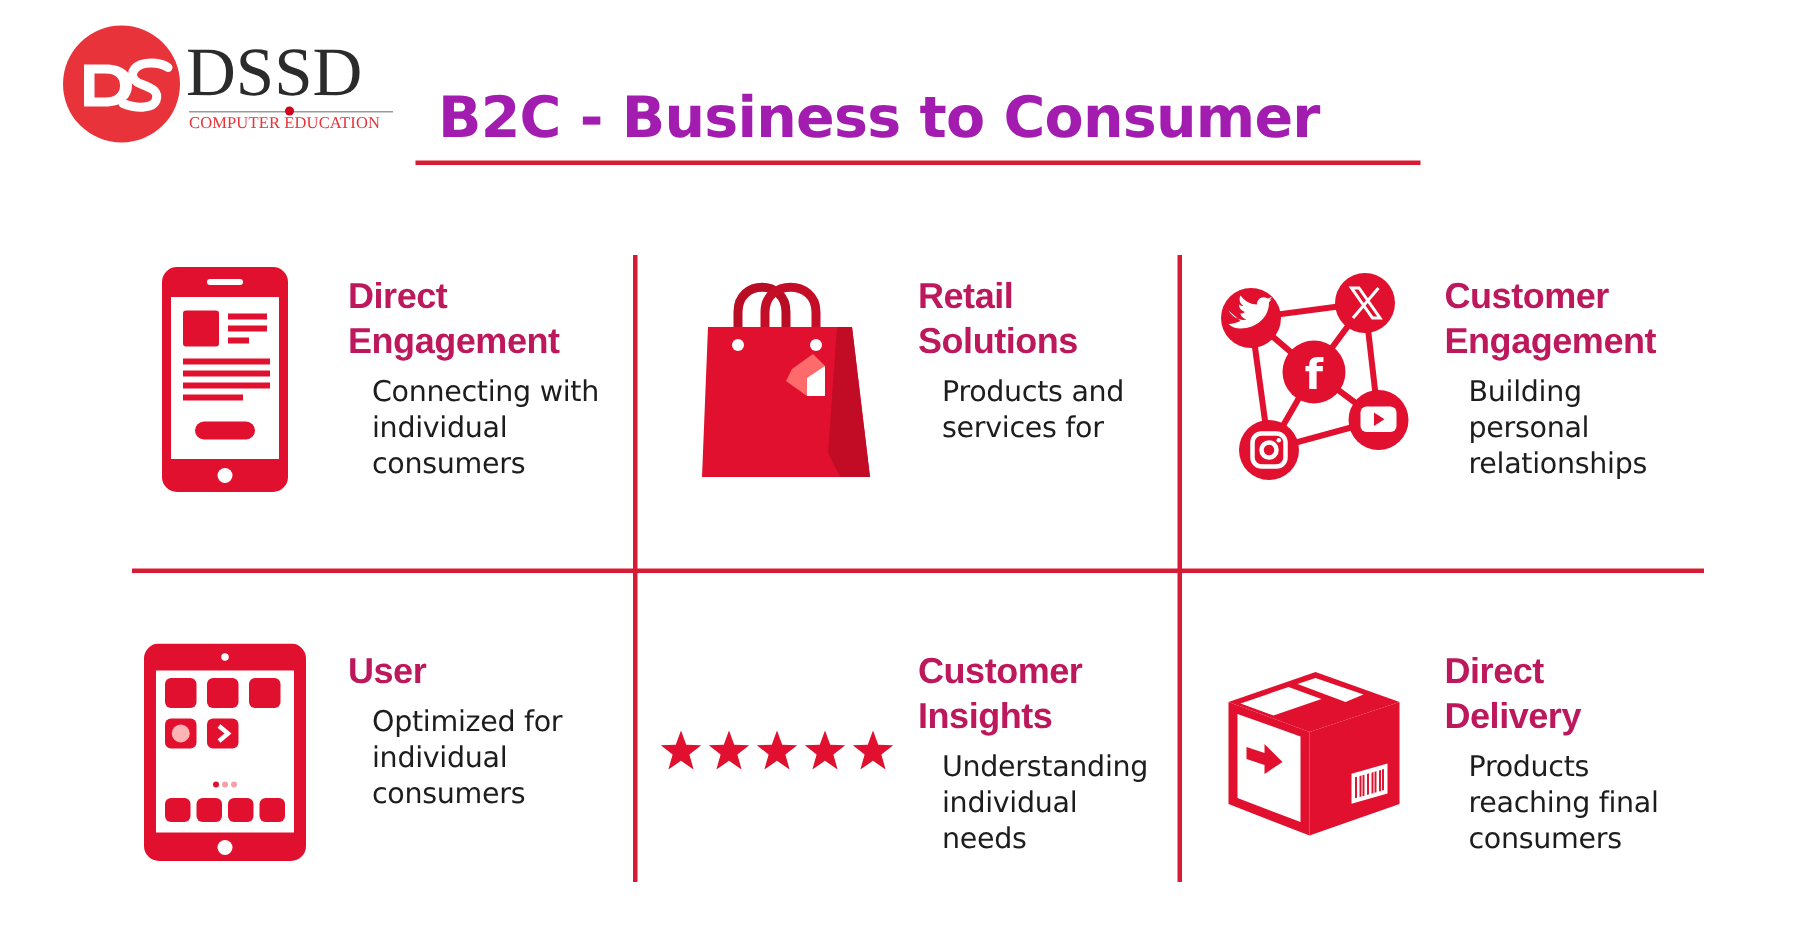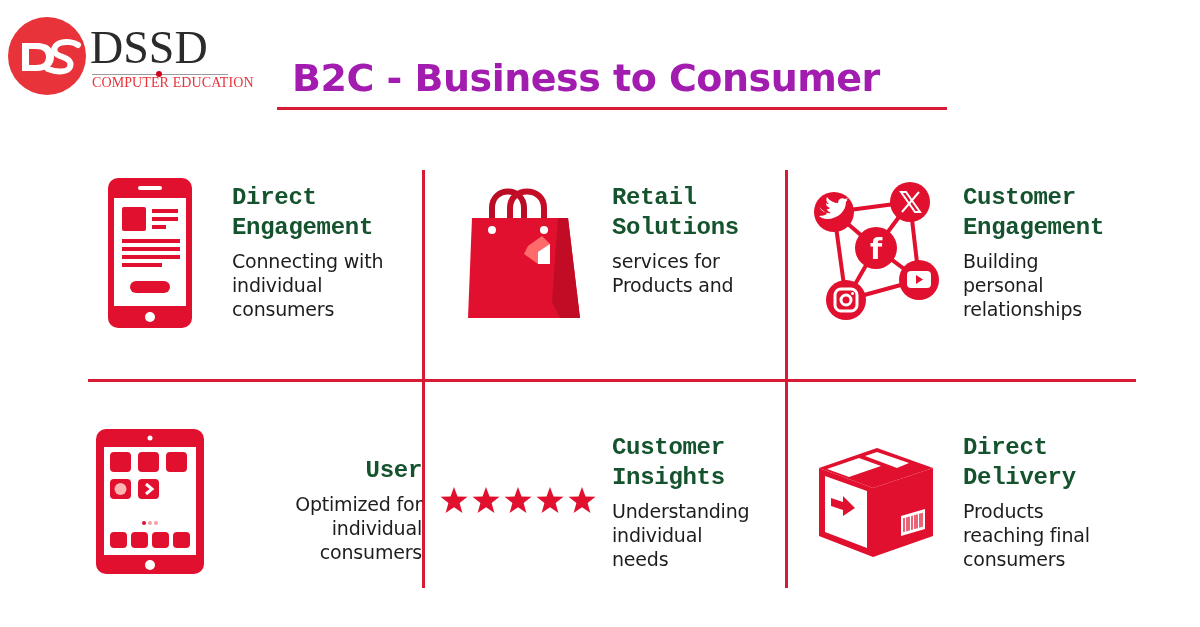--- a/index.html
+++ b/index.html
@@ -1,35 +1,35 @@
 <!DOCTYPE html>
 <html><head>
 <meta charset="utf-8">
 <style>
   * { margin: 0; padding: 0; box-sizing: border-box; }
   html, body { width: 1200px; height: 627px; background: #ffffff; overflow: hidden; }
   body { position: relative; font-family: "Liberation Sans", "DejaVu Sans", sans-serif; color: #111; }
 
-  .logo { position: absolute; left: 8px; top: 17px; width: 230px; height: 78px; }
+  .logo { position: absolute; left: 42px; top: 17px; width: 230px; height: 78px; }
   .logo-circle { position: absolute; left: 0; top: 0; width: 78px; height: 78px; border-radius: 50%; background: #e8333a; }
   .logo-circle svg { position: absolute; left: 0; top: 0; }
   .logo-word { position: absolute; left: 82px; top: 8px; font-family: "Liberation Serif", "DejaVu Serif", serif; font-size: 46px; line-height: 46px; color: #2b2b2b; letter-spacing: 0px; }
   .logo-rule { position: absolute; left: 84px; top: 57px; width: 136px; height: 1px; background: #9a9a9a; }
-  .logo-sub { position: absolute; left: 84px; top: 59px; font-family: "Liberation Serif", "DejaVu Serif", serif; font-size: 14px; line-height: 13px; color: #e8333a; letter-spacing: 0.1px; white-space: nowrap; }
+  .logo-sub { position: absolute; left: 84px; top: 59px; font-family: "Liberation Serif", "DejaVu Serif", serif; font-size: 11px; line-height: 13px; color: #e8333a; letter-spacing: 0.1px; white-space: nowrap; }
   .logo-dot { position: absolute; left: 148px; top: 54px; width: 6px; height: 6px; border-radius: 50%; background: #d0021b; }
 
   .page-title { position: absolute; left: 292px; top: 56px; font-family: "DejaVu Sans", sans-serif; font-weight: bold; font-size: 38px; line-height: 44px; color: #a21caf; letter-spacing: -0.5px; white-space: nowrap; }
   .title-rule { position: absolute; left: 277px; top: 107px; width: 670px; height: 3px; background: #d81b35; }
 
   .grid-h { position: absolute; left: 88px; top: 379px; width: 1048px; height: 3px; background: #d81b35; }
   .grid-v { position: absolute; top: 170px; width: 3px; height: 418px; background: #d81b35; }
 
   .cell-text { position: absolute; width: 190px; }
-  .cell-title { font-family: Liberation Mono, monospace; font-weight: bold; font-size: 24px; line-height: 30px; color: #14532d; letter-spacing: -0.3px; }
-  .cell-body { margin-top: 6px; font-family: "DejaVu Sans", sans-serif; font-size: 19px; line-height: 24px; color: #1d1d1d; letter-spacing: -0.2px; }
+  .cell-title { font-family: Liberation Sans, sans-serif; font-weight: bold; font-size: 24px; line-height: 30px; color: #be185d; letter-spacing: -0.3px; }
+  .cell-body { margin-top: 6px; font-family: "DejaVu Sans", sans-serif; font-size: 19px; line-height: 24px; color: #1d1d1d; letter-spacing: -0.2px; margin-left: 16px; }
 
   .icon { position: absolute; }
 </style>
 </head>
 <body>
 
 <div class="logo">
   <div class="logo-circle">
     <svg width="78" height="78" viewBox="0 0 78 78">
       <path d="M14 26 H28 C42 26 46 33 46 40 C46 48 40 54 28 54 H14 Z M21 32 V48 H28 C35 48 38 45 38 40 C38 35 35 32 28 32 Z" fill="#ffffff"></path>
@@ -88,22 +88,22 @@
     <circle cx="78" cy="48" r="4" fill="#ffffff"></circle>
     <polygon points="62,64 76,54 84,62 84,82 72,82 58,72" fill="#ff6b6b"></polygon>
     <polygon points="72,70 84,62 84,82 72,82" fill="#ffffff"></polygon>
   </svg>
   <div class="cell-text" style="left:612px; top:183px;">
     <div class="cell-title">
       <div>Retail</div>
       <div>Solutions</div>
     </div>
     <div class="cell-body">
+      <div>Products and</div>
       <div>services for</div>
-      <div>Products and</div>
     </div>
   </div>
 </div>
 
 <div>
   <svg class="icon" style="left:805px; top:175px;" width="145" height="155" viewBox="0 0 145 155">
     <g stroke="#e0102e" stroke-width="4">
       <line x1="29" y1="37" x2="105" y2="27"></line>
       <line x1="29" y1="37" x2="71" y2="73"></line>
       <line x1="29" y1="37" x2="41" y2="125"></line>
@@ -160,21 +160,21 @@
     <rect x="42" y="50" width="21" height="20" rx="4" fill="#e0102e"></rect>
     <path d="M50 55 L56 60 L50 65" stroke="#ffffff" stroke-width="3" fill="none"></path>
     <circle cx="48" cy="94" r="2" fill="#e0102e"></circle>
     <circle cx="54" cy="94" r="2" fill="#f4a0a8"></circle>
     <circle cx="60" cy="94" r="2" fill="#f4a0a8"></circle>
     <rect x="14" y="103" width="17" height="16" rx="4" fill="#e0102e"></rect>
     <rect x="35" y="103" width="17" height="16" rx="4" fill="#e0102e"></rect>
     <rect x="56" y="103" width="17" height="16" rx="4" fill="#e0102e"></rect>
     <rect x="77" y="103" width="17" height="16" rx="4" fill="#e0102e"></rect>
   </svg>
-  <div class="cell-text" style="left:232px; top:456px;text-align:right;">
+  <div class="cell-text" style="left:232px; top:433px;">
     <div class="cell-title">
       <div>User</div>
     </div>
     <div class="cell-body">
       <div>Optimized for</div>
       <div>individual</div>
       <div>consumers</div>
     </div>
   </div>
 </div>

